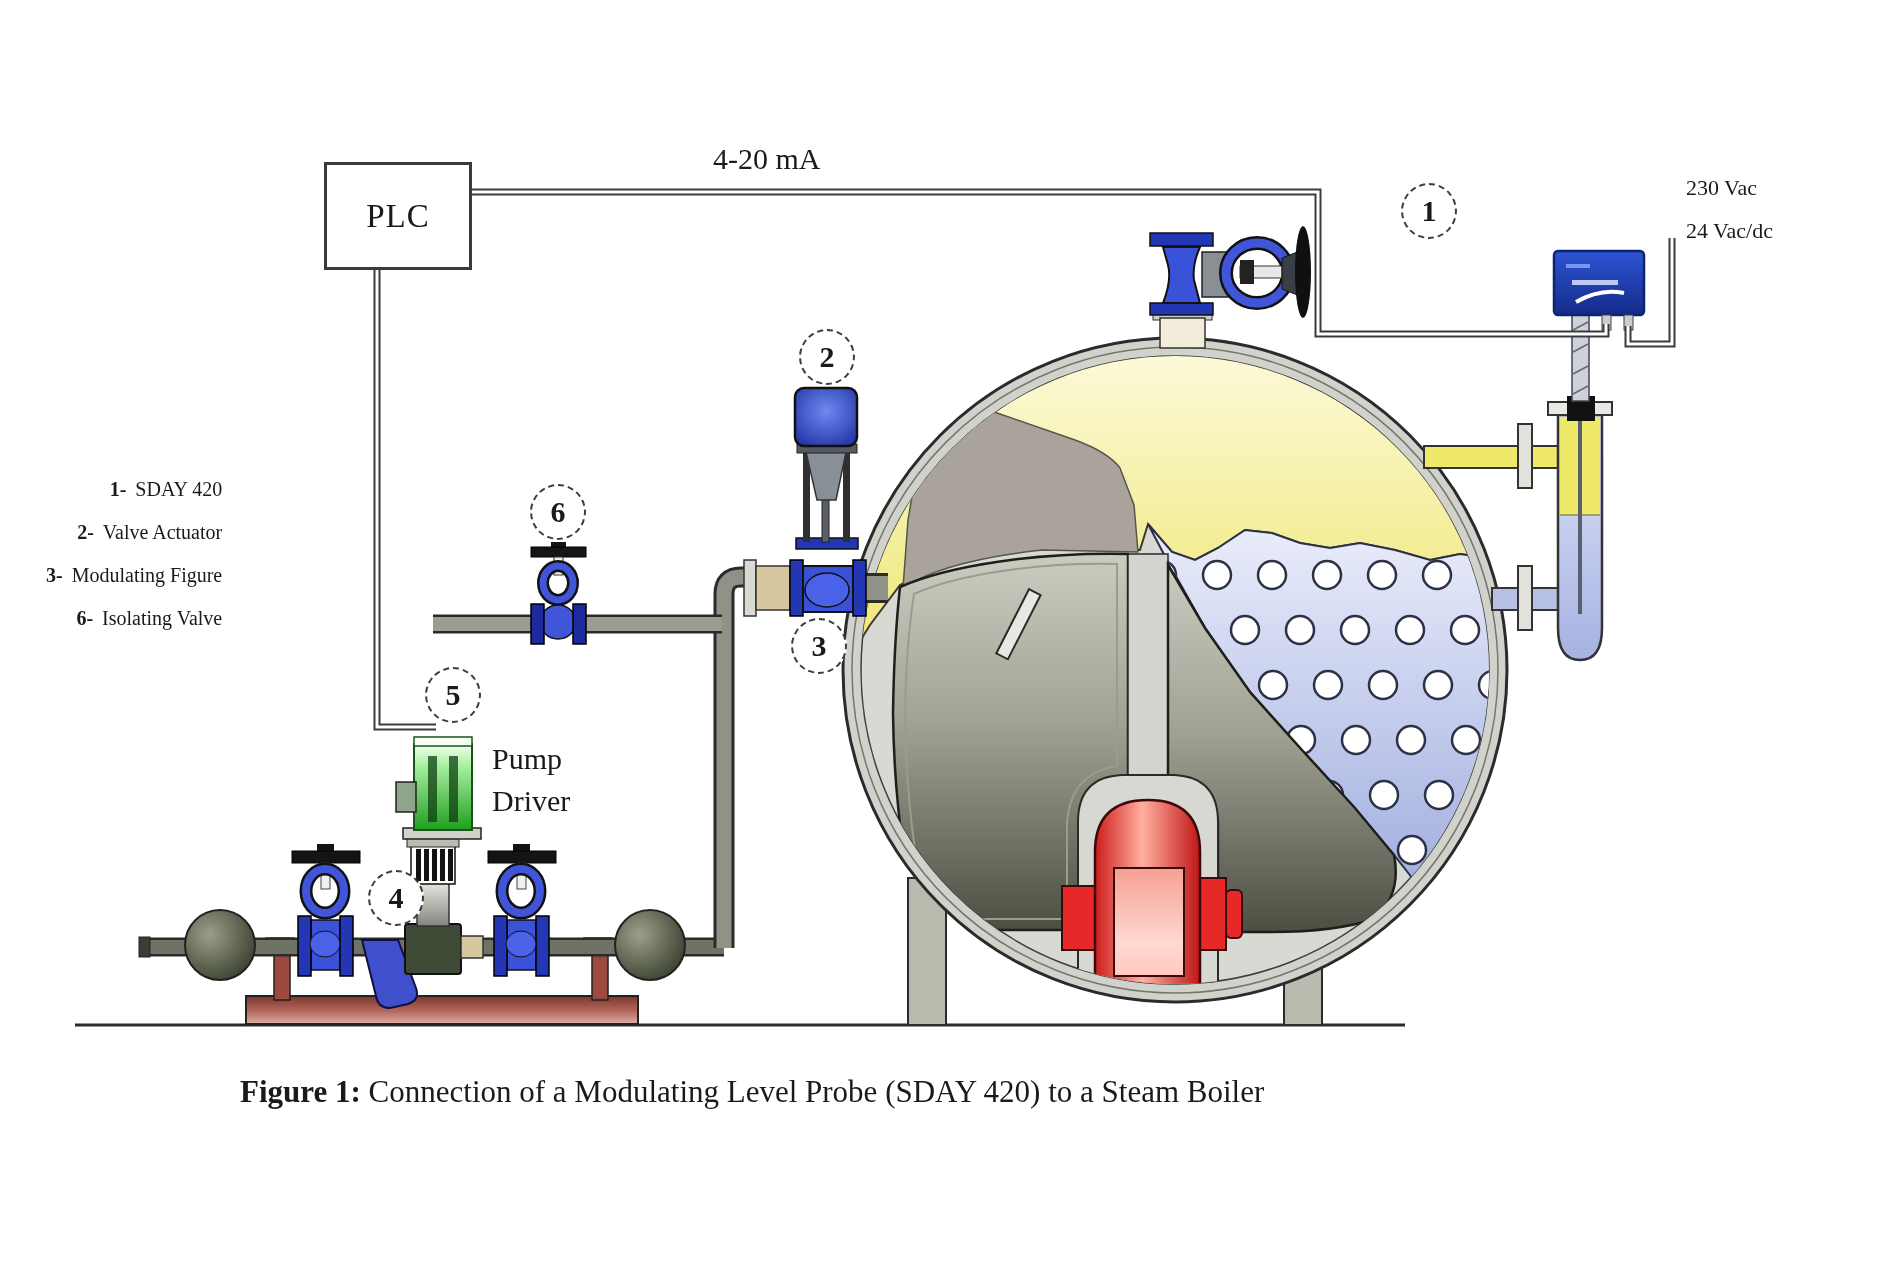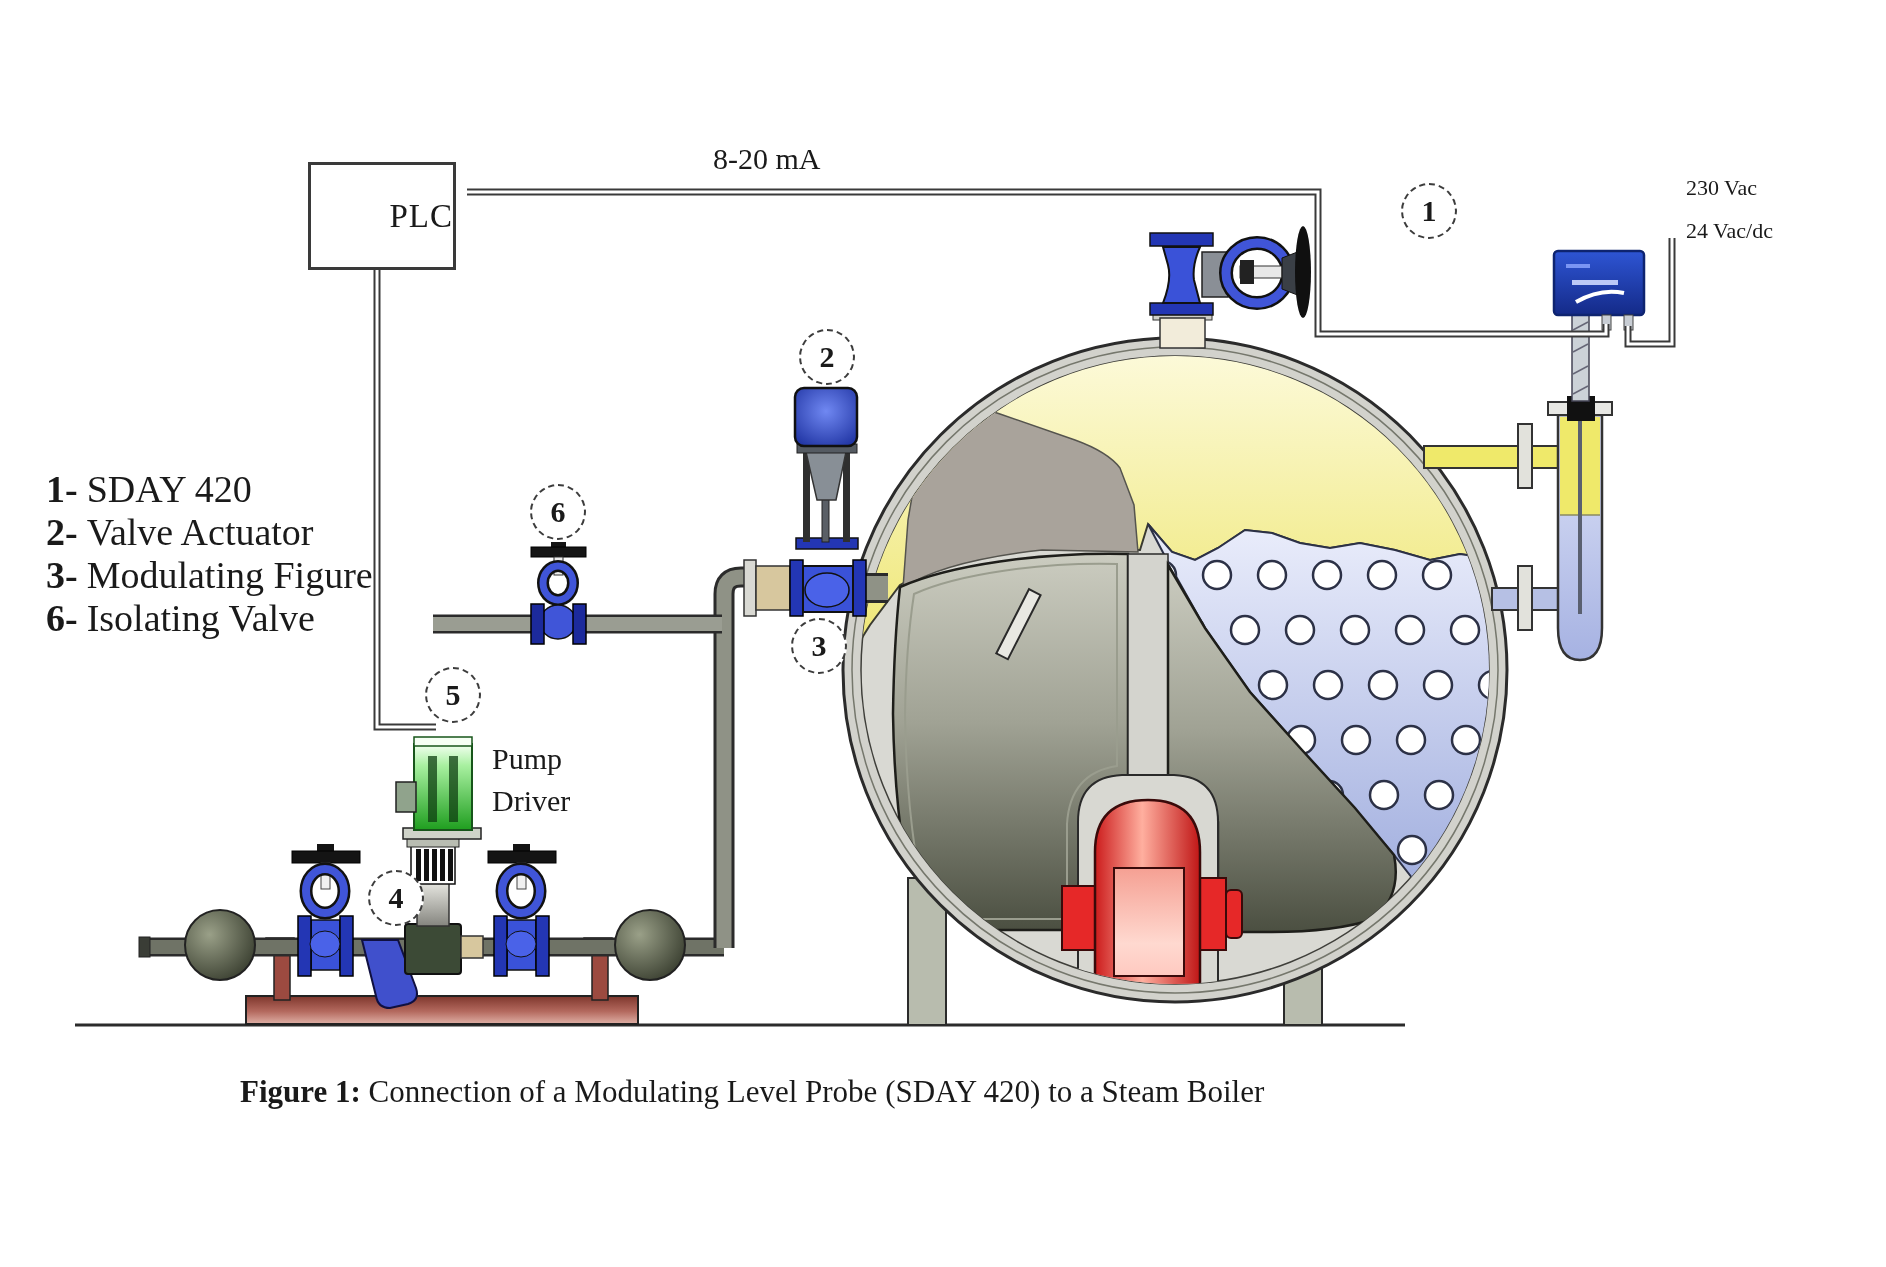--- a/index.html
+++ b/index.html
@@ -1,26 +1,26 @@
 <!DOCTYPE html>
 <html><head>
 <meta charset="utf-8">
 <style>
   html,body{margin:0;padding:0;background:#fff;}
   #canvas{position:relative;width:1886px;height:1267px;background:#ffffff;overflow:hidden;
           font-family:"Liberation Serif", serif;color:#1a1a1a;}
   #art{position:absolute;left:0;top:0;}
   .lbl{position:absolute;white-space:nowrap;}
-  #plc-box{position:absolute;left:308px;top:162px;width:142px;height:102px;background:#fff;
-           border:3px solid #3a3a3a;display:flex;align-items:center;justify-content:flex-end;
+  #plc-box{position:absolute;left:324px;top:162px;width:142px;height:102px;background:#fff;
+           border:3px solid #3a3a3a;display:flex;align-items:center;justify-content:center;
            font-size:33px;letter-spacing:1px;}
   #signal-label{left:713px;top:142px;font-size:30px;}
   #power-label{left:1686px;top:166px;font-size:22px;line-height:43px;}
   #pumpdriver-label{left:492px;top:738px;font-size:30px;line-height:42px;}
-  #legend{position:absolute;left:46px;top:468px;font-size:38px;line-height:43px;}
+  #legend{position:absolute;left:46px;top:468px;font-size:20px;line-height:43px;text-align:right;}
   .legend-num{font-weight:bold;}
   .legend-label{margin-left:9px;}
   #caption{position:absolute;left:240px;top:1074px;width:1290px;font-size:31px;}
   #caption .cap-prefix{font-weight:bold;}
   .callout{position:absolute;width:52px;height:52px;border-radius:50%;border:2px dashed #3c3c3c;
            background:#fff;display:flex;align-items:center;justify-content:center;
            font-weight:bold;font-size:30px;z-index:5;}
 </style>
 </head>
 <body>
@@ -342,21 +342,21 @@
       <rect x="797" y="444" width="60" height="9" fill="#555b62" stroke="#222"></rect>
       <rect x="795" y="388" width="62" height="58" rx="9" fill="url(#gradAct)" stroke="#101010" stroke-width="2.5"></rect>
     </g>
   </g>
 </svg>
 
 <div id="plc-box" class="lbl">
   <span>PLC</span>
 </div>
 
-<div id="signal-label" class="lbl">8-20 mA</div>
+<div id="signal-label" class="lbl">4-20 mA</div>
 
 <div id="power-label" class="lbl">
   <div>230 Vac</div>
   <div>24 Vac/dc</div>
 </div>
 
 <div id="pumpdriver-label" class="lbl">
   <div>Pump</div>
   <div>Driver</div>
 </div>

